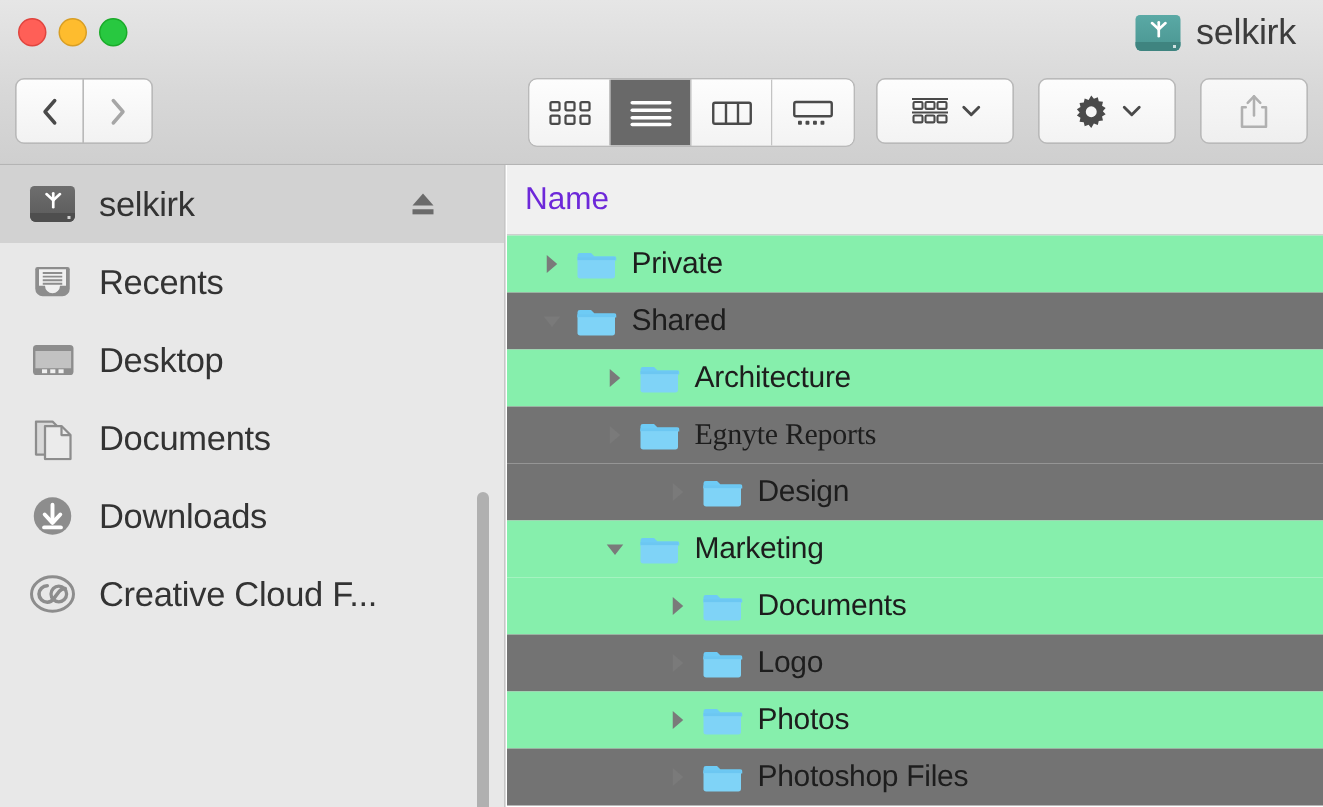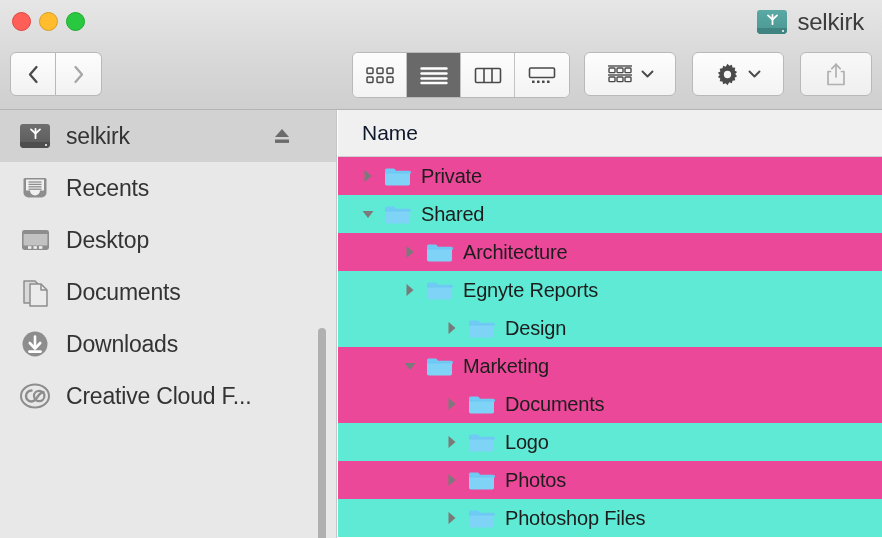--- a/index.html
+++ b/index.html
@@ -113,26 +113,26 @@
 
   
   .filelist {
     position:absolute; left:338px; top:110px; width:544px; height:428px;
     background:#fff; overflow:hidden;
   }
   .col-header {
     height:47px; background:#f0f0f0; border-bottom:1px solid #cfcfcf;
     display:flex; align-items:center; padding-left:12px;
   }
-  .col-header-label { font-size:21px; color:#0f172a;margin-left:12px; }
+  .col-header-label { font-size:21px; color:#6d28d9; }
 
   .row {
-    height:38px; display:flex; align-items:center; background:#5eead4;
-  }
-  .row.alt { background:#ec4899; }
+    height:38px; display:flex; align-items:center; background:#737373;
+  }
+  .row.alt { background:#86efac; }
   .tri { width:16px; height:16px; flex:none; margin-right:8px; }
   .folder { width:27px; height:21px; flex:none; margin-right:10px; }
   .row-label { font-size:20px; color:#1d1d1d; letter-spacing:-0.2px; white-space:nowrap; }
 </style>
 </head>
 <body>
 
 <div class="window">
 
   <div class="titlebar">
@@ -391,21 +391,21 @@
           <span class="tri"><svg width="16" height="16" viewBox="0 0 16 16">
               <polygon points="4.5,2 11.5,8 4.5,14" fill="#7a7a7a"></polygon>
             </svg></span>
           <span class="folder"><svg width="27" height="21" viewBox="0 0 27 21">
               <path d="M1 4.2 a1.6 1.6 0 0 1 1.6 -1.6 h7.4 l2.2 2.2 h13.2 a1.6 1.6 0 0 1 1.6 1.6 v1.2 h-26z" fill="#6ecbf5"></path>
               <rect x="1" y="5.4" width="25" height="14.2" rx="1.8" fill="#7fd3f7"></rect>
               <rect x="1" y="5.4" width="25" height="2" fill="#6cc7f2"></rect>
             </svg></span>
           <span class="row-label">Architecture</span>
         </div>
-        <div class="row" style="padding-left: 64px;">
+        <div class="row" style="padding-left: 64px; font-family: Liberation Serif, serif;">
           <span class="tri"><svg width="16" height="16" viewBox="0 0 16 16">
               <polygon points="4.5,2 11.5,8 4.5,14" fill="#7a7a7a"></polygon>
             </svg></span>
           <span class="folder"><svg width="27" height="21" viewBox="0 0 27 21">
               <path d="M1 4.2 a1.6 1.6 0 0 1 1.6 -1.6 h7.4 l2.2 2.2 h13.2 a1.6 1.6 0 0 1 1.6 1.6 v1.2 h-26z" fill="#6ecbf5"></path>
               <rect x="1" y="5.4" width="25" height="14.2" rx="1.8" fill="#7fd3f7"></rect>
               <rect x="1" y="5.4" width="25" height="2" fill="#6cc7f2"></rect>
             </svg></span>
           <span class="row-label">Egnyte Reports</span>
         </div>

